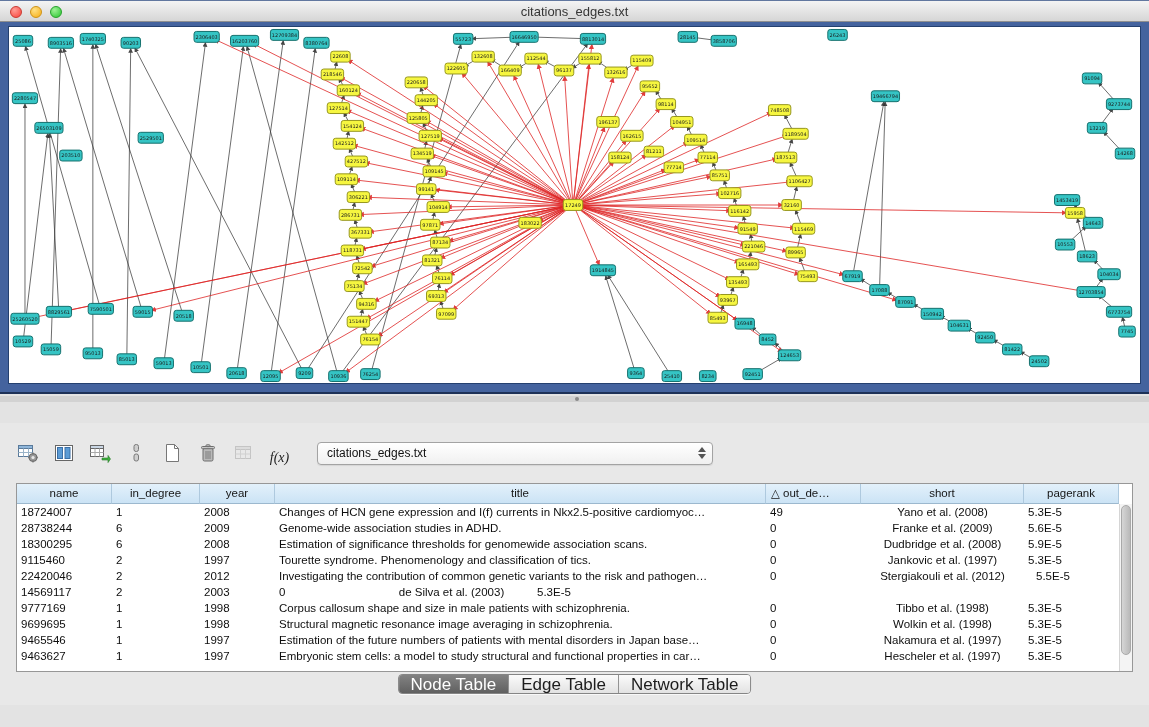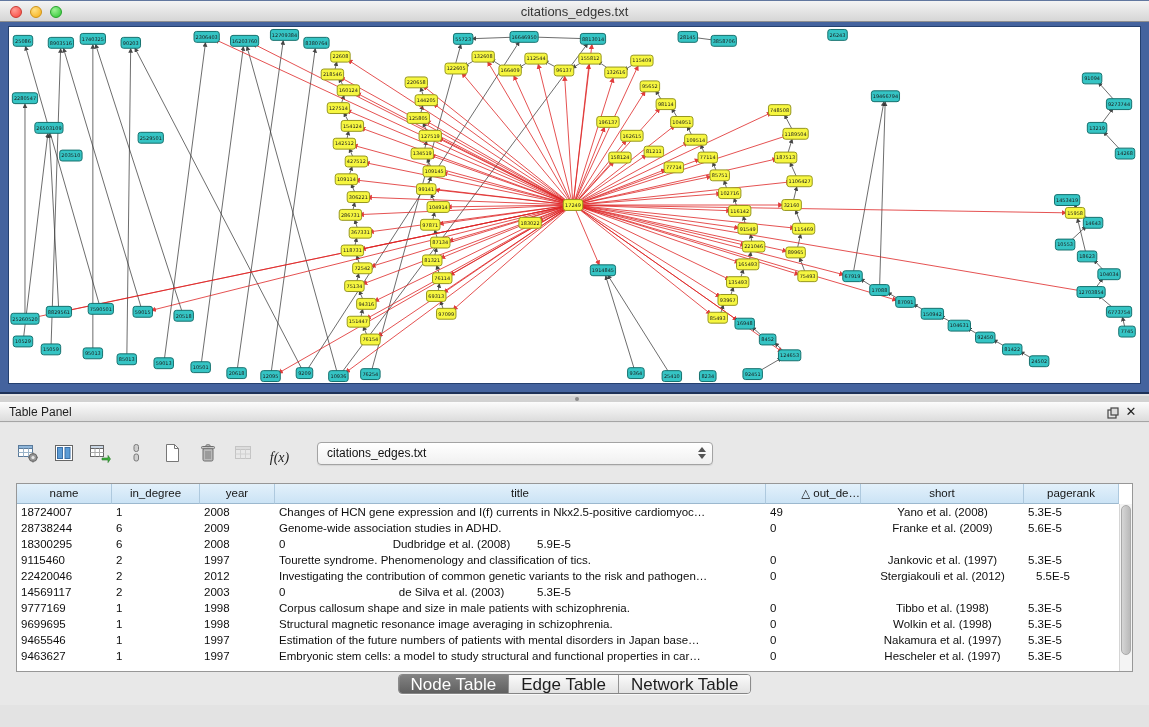--- a/index.html
+++ b/index.html
@@ -827,31 +827,20 @@
             </g>
           </g>
         </svg>
     </div>
   </div>
 
   <div id="splitter">
       <span class="grip"></span>
     </div>
 
-  <div id="panel-header">
-    <span>Table Panel</span>
-    <span class="ph-spacer"></span>
-    <span class="ph-icon">
-      <svg width="12" height="12" viewBox="0 0 12 12">
-        <rect x="1" y="3" width="8" height="8" fill="none" stroke="#444" stroke-width="1.2"></rect>
-        <rect x="4" y="1" width="7" height="7" fill="#ddd" stroke="#444" stroke-width="1.2"></rect>
-      </svg>
-    </span>
-    <span class="ph-icon ph-close">✕</span>
-  </div>
 
   <div id="panel-body">
 
     <div id="toolbar">
       <div class="tool">
         <svg width="22" height="22" viewBox="0 0 22 22">
           <rect x="1.5" y="3.5" width="14" height="11" fill="#fff" stroke="#5a7a9a"></rect>
           <rect x="1.5" y="3.5" width="14" height="3" fill="#8fb6da" stroke="#5a7a9a"></rect>
           <line x1="6.5" y1="6.5" x2="6.5" y2="14.5" stroke="#9ab4c9"></line>
           <line x1="11.5" y1="6.5" x2="11.5" y2="14.5" stroke="#9ab4c9"></line>
@@ -924,21 +913,21 @@
           </span>
       </div>
     </div>
 
     <div id="table-box">
       <div class="thead">
           <div class="th" style="width: 95px;">name</div>
           <div class="th" style="width: 88px;">in_degree</div>
           <div class="th" style="width: 75px;">year</div>
           <div class="th" style="width: 491px;">title</div>
-          <div class="th sorted" style="width: 95px; text-align: right;">△ out_de…</div>
+          <div class="th sorted" style="width: 95px;">△ out_de…</div>
           <div class="th" style="width: 163px;">short</div>
           <div class="th" style="width: 95px;">pagerank</div>
         </div>
       <div class="tbody">
           <div class="tr">
             <div class="td" style="width: 95px;">18724007</div>
             <div class="td" style="width: 88px;">1</div>
             <div class="td" style="width: 75px;">2008</div>
             <div class="td" style="width: 491px;">Changes of HCN gene expression and I(f) currents in Nkx2.5-positive cardiomyoc…</div>
             <div class="td" style="width: 95px;">49</div>
@@ -951,20 +940,21 @@
             <div class="td" style="width: 75px;">2009</div>
             <div class="td" style="width: 491px;">Genome-wide association studies in ADHD.</div>
             <div class="td" style="width: 95px;">0</div>
             <div class="td center" style="width: 163px;">Franke et al. (2009)</div>
             <div class="td" style="width: 95px;">5.6E-5</div>
           </div>
           <div class="tr">
             <div class="td" style="width: 95px;">18300295</div>
             <div class="td" style="width: 88px;">6</div>
             <div class="td" style="width: 75px;">2008</div>
+            <div class="td" style="width: 491px;">Estimation of significance thresholds for genomewide association scans.</div>
             <div class="td" style="width: 95px;">0</div>
             <div class="td center" style="width: 163px;">Dudbridge et al. (2008)</div>
             <div class="td" style="width: 95px;">5.9E-5</div>
           </div>
           <div class="tr">
             <div class="td" style="width: 95px;">9115460</div>
             <div class="td" style="width: 88px;">2</div>
             <div class="td" style="width: 75px;">1997</div>
             <div class="td" style="width: 491px;">Tourette syndrome. Phenomenology and classification of tics.</div>
             <div class="td" style="width: 95px;">0</div>

